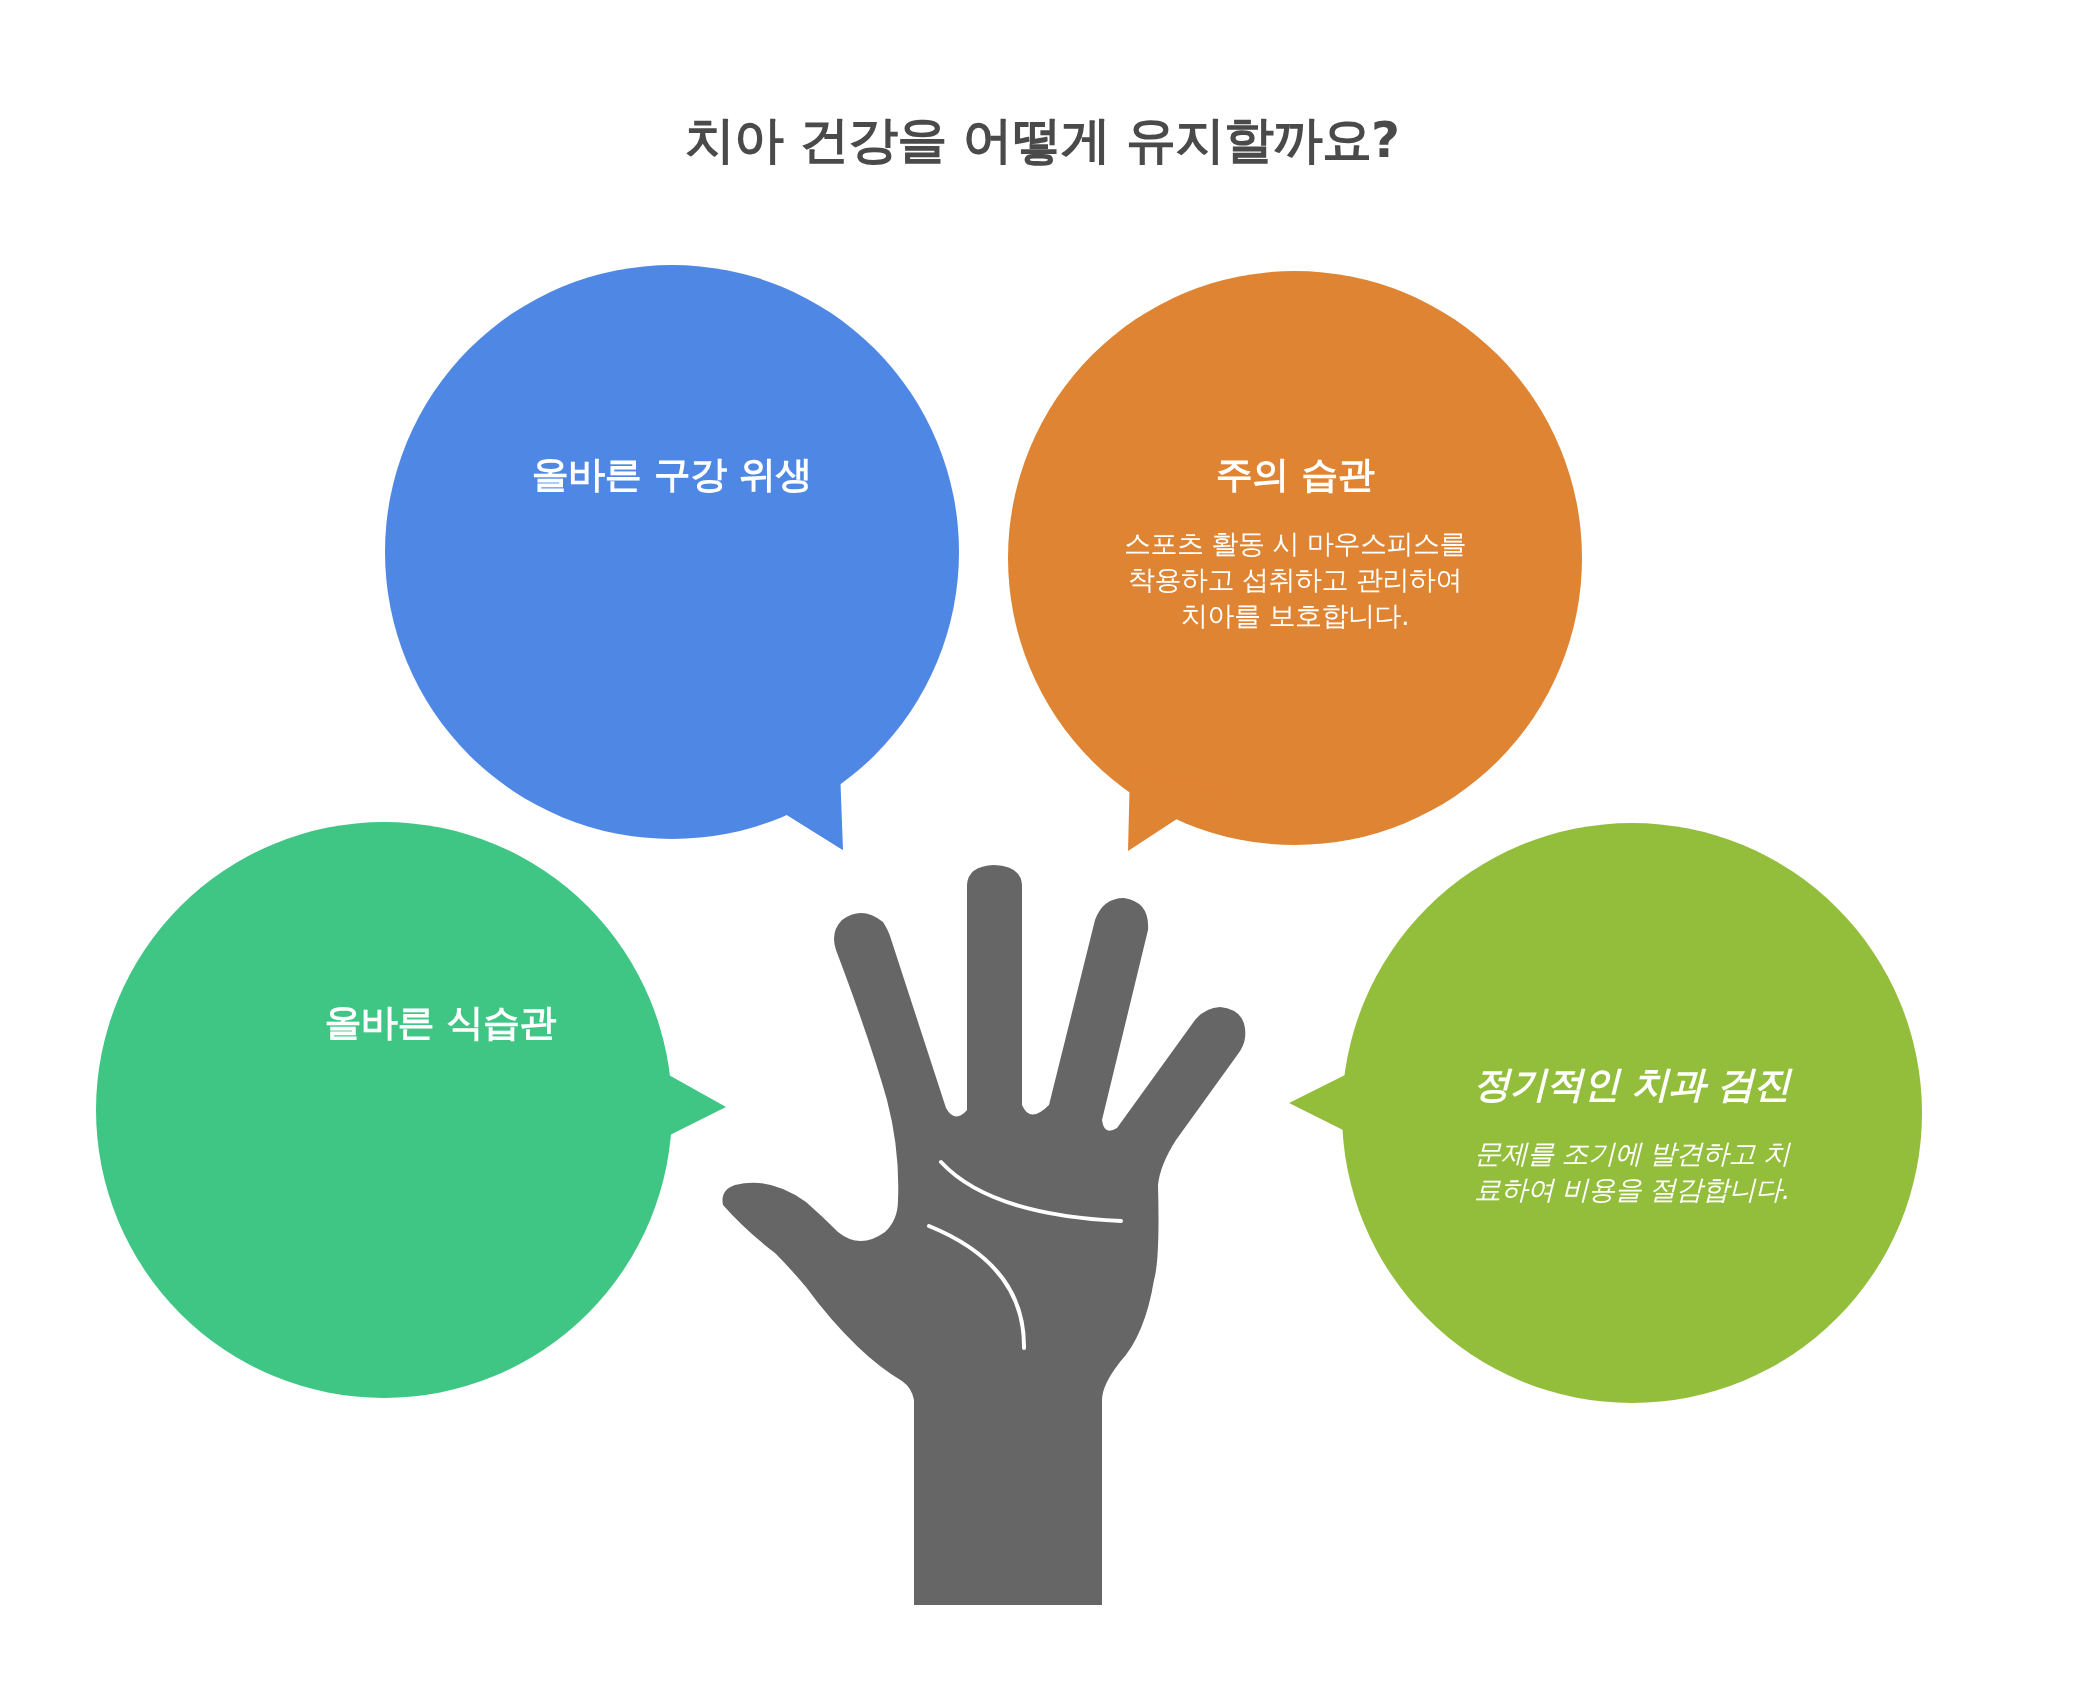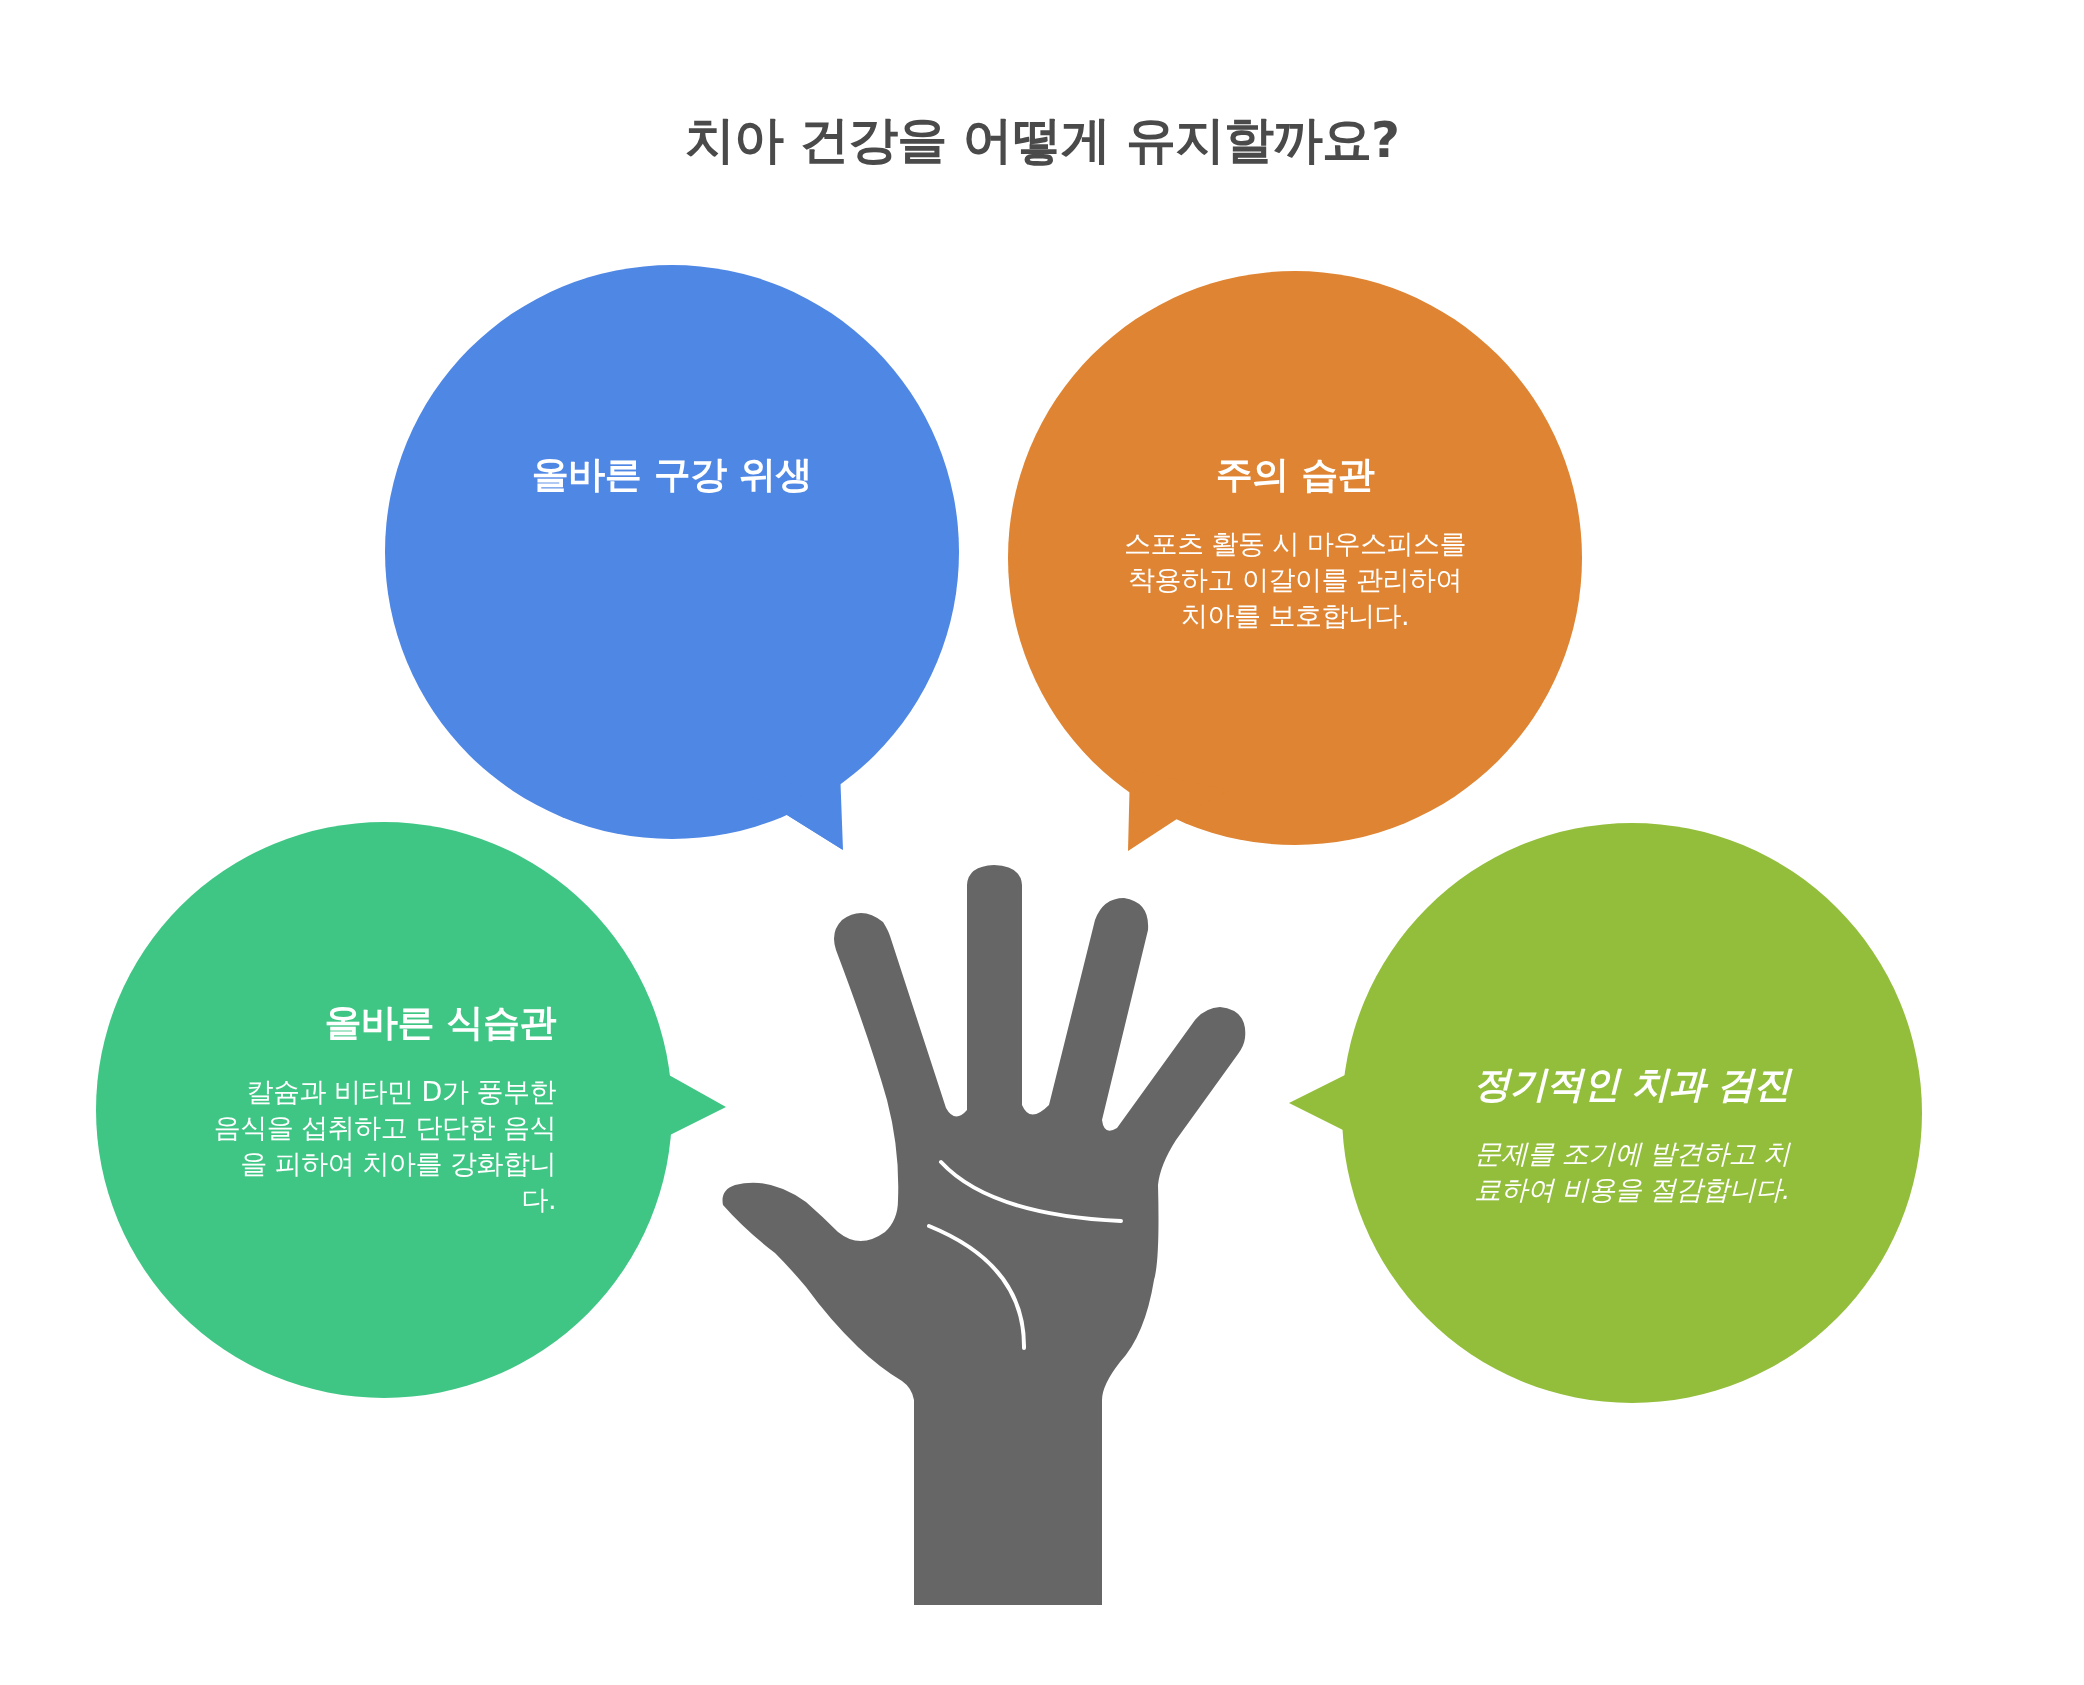--- a/index.html
+++ b/index.html
@@ -95,24 +95,23 @@
     <path d="M 929 1226 Q 1025 1265 1024 1348" stroke="#ffffff" stroke-width="4" fill="none" stroke-linecap="round"></path>
   </g>
 </svg>
 
 <div class="bubble-text" style="left:500px; top:452px; width:344px;">
   <div class="heading">올바른 구강 위생</div>
 </div>
 
 <div class="bubble-text" style="left:1123px; top:452px; width:344px;">
   <div class="heading">주의 습관</div>
-  <div class="body">스포츠 활동 시 마우스피스를 착용하고 이갈이를 관리하여 치아를 보호합니다.</div>
+  <div class="body">스포츠 활동 시 마우스피스를 착용하고 섭취하고 관리하여 치아를 보호합니다.</div>
 </div>
 
 <div class="bubble-text" style="left:212px; top:1000px; width:344px;text-align:right;">
   <div class="heading">올바른 식습관</div>
-  <div class="body">칼슘과 비타민 D가 풍부한 음식을 섭취하고 단단한 음식을 피하여 치아를 강화합니다.</div>
 </div>
 
 <div class="bubble-text" style="left:1462px; top:1062px; width:340px;font-style:italic;">
   <div class="heading">정기적인 치과 검진</div>
   <div class="body">문제를 조기에 발견하고 치료하여 비용을 절감합니다.</div>
 </div>
 
 </body></html>

